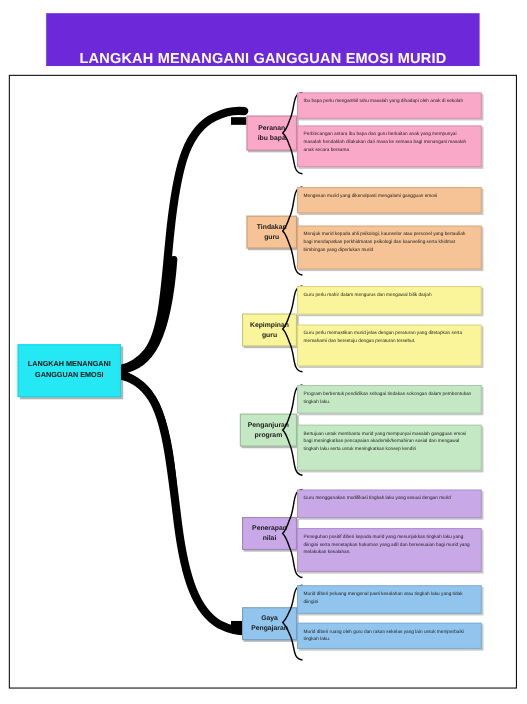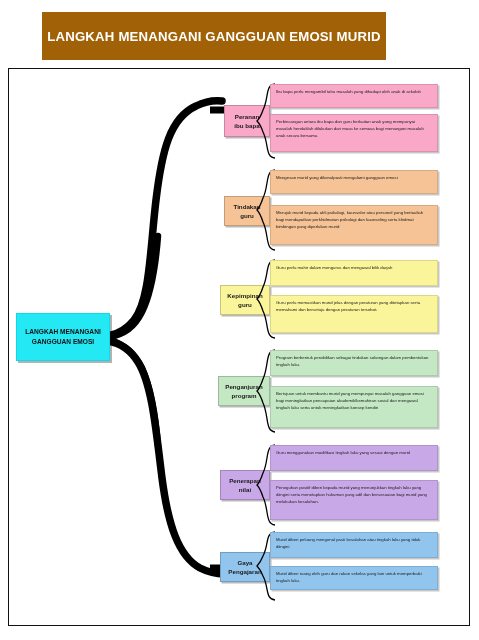--- a/index.html
+++ b/index.html
@@ -6,22 +6,22 @@
   html,body{margin:0;padding:0;}
   body{
     width:479px;height:640px;background:#ffffff;
     font-family:"Liberation Sans",sans-serif;
     overflow:hidden;position:relative;
   }
   #root{position:relative;width:479px;height:640px;}
 
   
   .title-banner{
-    position:absolute;left:42px;top:12px;width:344px;height:48px;
-    background:#a16207;display:flex;align-items:center;justify-content:center;
+    position:absolute;left:42px;top:12px;width:394px;height:48px;
+    background:#6d28d9;display:flex;align-items:flex-end;justify-content:center;
   }
   .title-banner .t{
     color:#ffffff;font-weight:bold;font-size:13.2px;letter-spacing:.2px;
     text-align:center;white-space:nowrap;
   }
 
   
   .frame{
     position:absolute;left:8px;top:68px;width:462px;height:558px;
     border:1.5px solid #111111;background:#ffffff;box-sizing:border-box;

